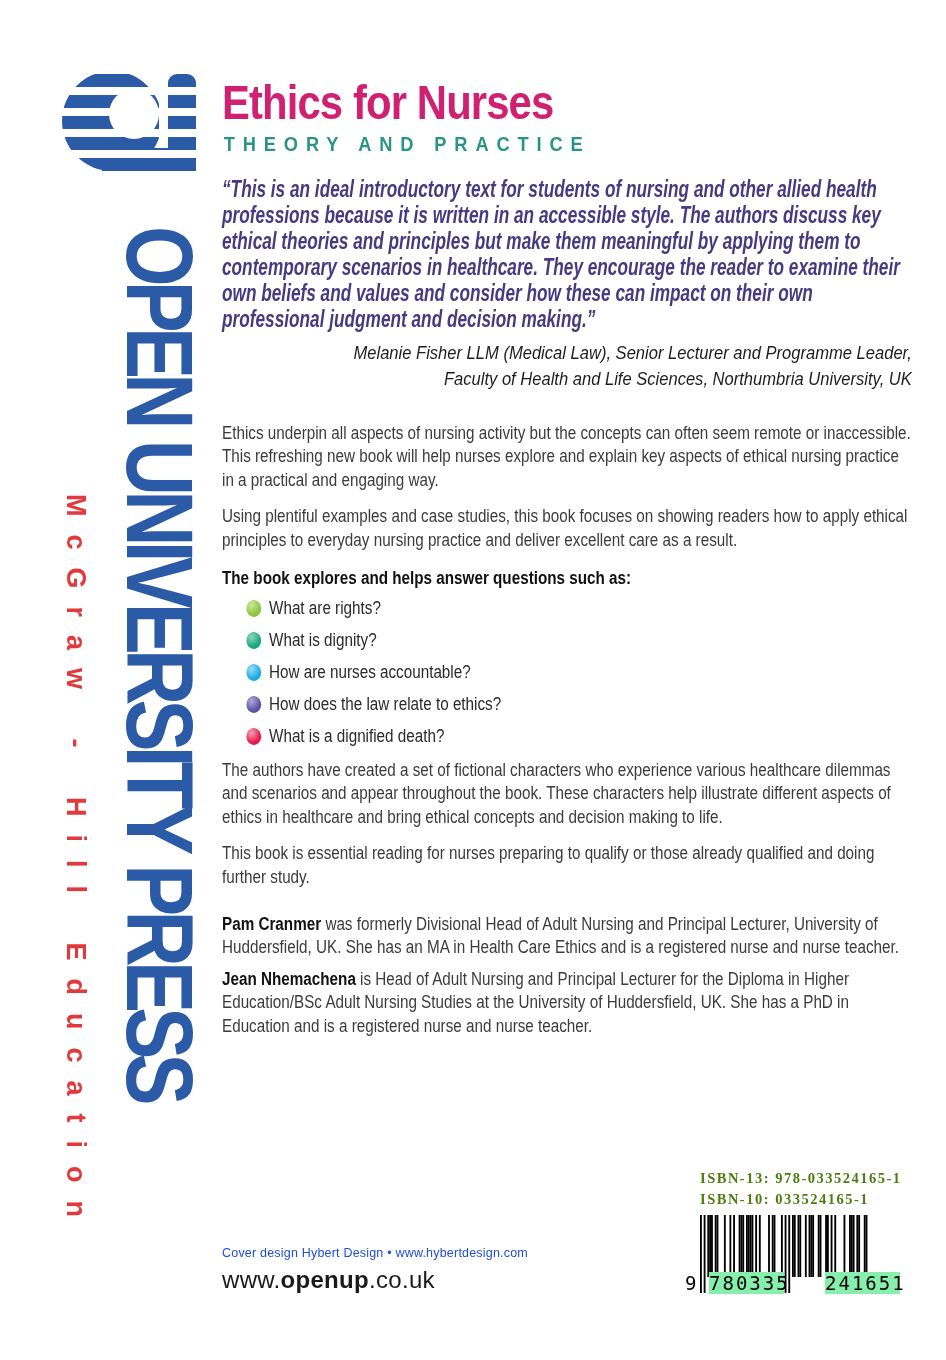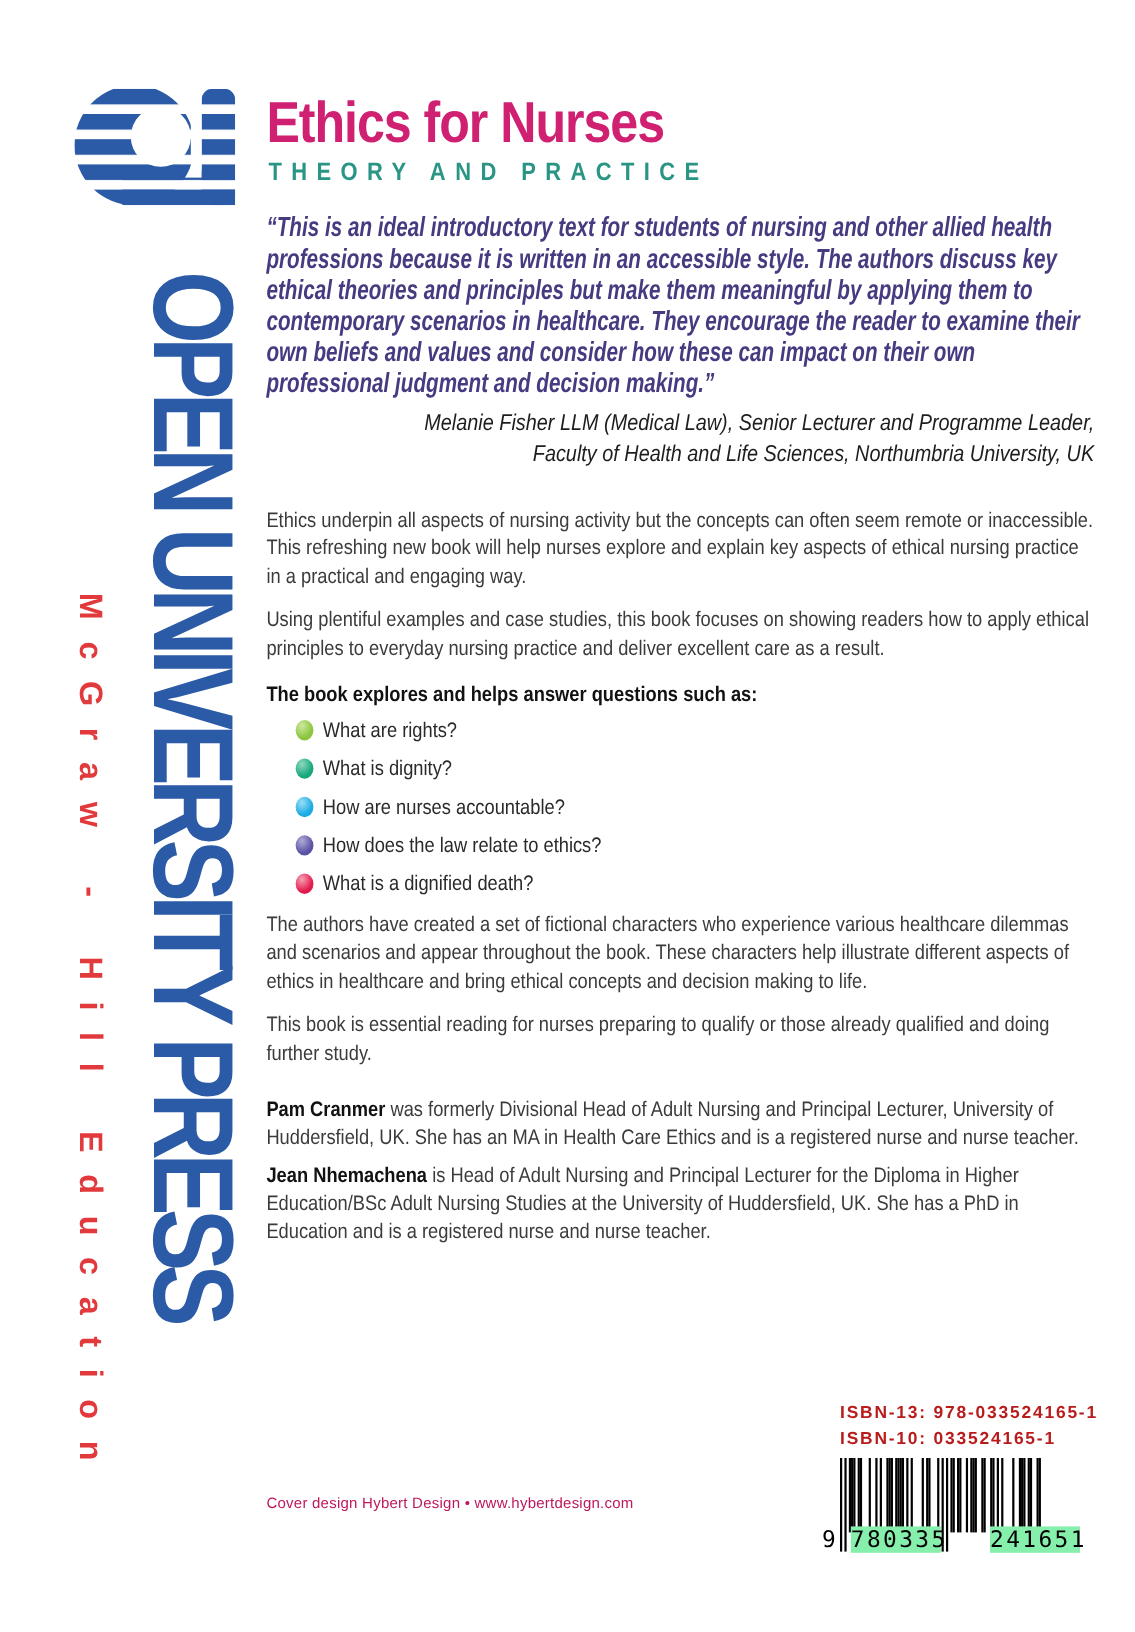--- a/index.html
+++ b/index.html
@@ -59,34 +59,34 @@
     width:17px;height:17px;border-radius:50%;margin-right:9px;flex:0 0 auto;
     background:#999;
   }
   .q-label{font-size:17.5px;line-height:20px;color:#2a2a2a;}
   .bio{font-size:17.5px;line-height:23.4px;margin:8px 0 0 0;}
   .bio.first{margin-top:24px;}
   .bio b{color:#111;}
 
   
   .credit{
-    position:absolute;left:222px;top:1246px;font-size:12.5px;color:#be185d;
+    position:absolute;left:222px;top:1246px;font-size:12.5px;color:#1d4ed8;
     letter-spacing:0.2px;
   }
   .website{
     position:absolute;left:222px;top:1266px;font-size:24px;color:#1a1a1a;
     letter-spacing:0.3px;
   }
   .website b{font-weight:bold;}
 
   
   .isbn-block{position:absolute;left:700px;top:1168px;width:200px;}
   .isbn-line{
-    font-family:Liberation Sans, sans-serif;font-weight:bold;font-size:14.5px;
-    letter-spacing:1.5px;line-height:21px;color:#b91c1c;margin:0;white-space:nowrap;
+    font-family:Liberation Serif, serif;font-weight:bold;font-size:14.5px;
+    letter-spacing:1.5px;line-height:21px;color:#4d7c0f;margin:0;white-space:nowrap;
   }
   .barcode{position:relative;margin-top:5px;width:178px;height:100px;}
   .bc-digit{
     position:absolute;font-family:"DejaVu Sans Mono", monospace;font-size:19px;
     color:#000;background:#86efac;top:57px;letter-spacing:2px;white-space:nowrap;
   }
   .bc-lead{left:-15px;background:transparent;}
   .bc-left{left:9px;width:75px;text-align:center;}
   .bc-right{left:94px;width:75px;text-align:center;margin-left:31px;}
 </style>
@@ -153,20 +153,21 @@
     </ul>
 
     <p class="para">The authors have created a set of fictional characters who experience various healthcare dilemmas and scenarios and appear throughout the book. These characters help illustrate different aspects of ethics in healthcare and bring ethical concepts and decision making to life.</p>
     <p class="para">This book is essential reading for nurses preparing to qualify or those already qualified and doing further study.</p>
 
     <p class="bio first"><b>Pam Cranmer</b> <span>was formerly Divisional Head of Adult Nursing and Principal Lecturer, University of Huddersfield, UK. She has an MA in Health Care Ethics and is a registered nurse and nurse teacher.</span></p>
     <p class="bio"><b>Jean Nhemachena</b> <span>is Head of Adult Nursing and Principal Lecturer for the Diploma in Higher Education/BSc Adult Nursing Studies at the University of Huddersfield, UK. She has a PhD in Education and is a registered nurse and nurse teacher.</span></p>
   </div>
 
   <div class="credit">Cover design Hybert Design • www.hybertdesign.com</div>
+  <div class="website"><span>www.</span><b>openup</b><span>.co.uk</span></div>
 
   <div class="isbn-block">
     <p class="isbn-line">ISBN-13: 978-033524165-1</p>
     <p class="isbn-line">ISBN-10: 033524165-1</p>
     <div class="barcode">
       <svg width="178" height="80" viewBox="0 0 178 80">
           <rect x="0.00" y="0" width="1.84" height="78" fill="#000"></rect>
           <rect x="3.68" y="0" width="1.84" height="78" fill="#000"></rect>
           <rect x="7.36" y="0" width="1.84" height="62" fill="#000"></rect>
           <rect x="9.20" y="0" width="1.84" height="62" fill="#000"></rect>

